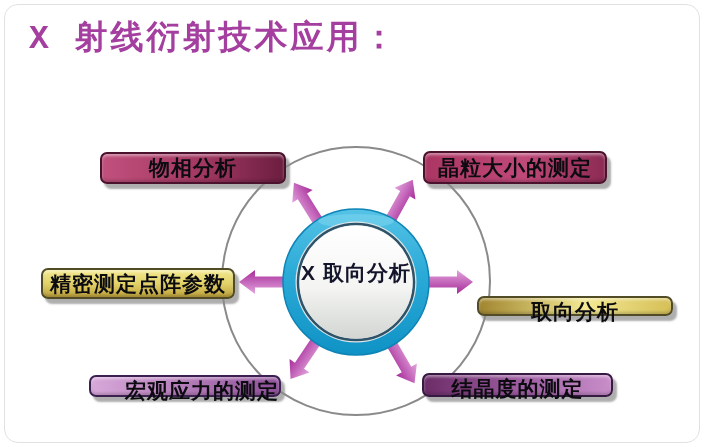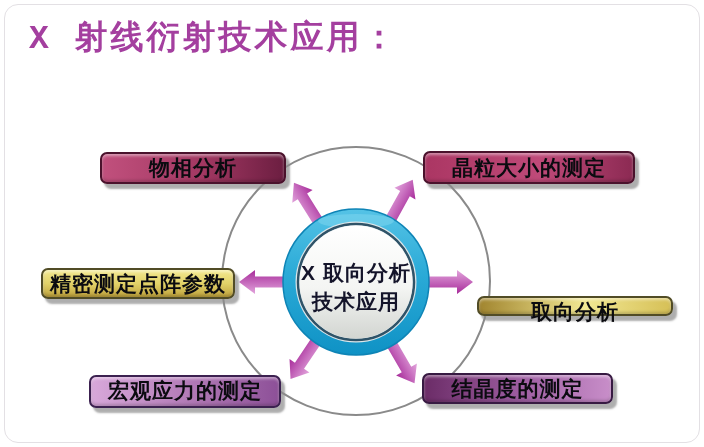--- a/index.html
+++ b/index.html
@@ -43,25 +43,25 @@
                 inset 0 2px 3px rgba(255,255,255,0.45),
                 inset 0 -2px 3px rgba(0,0,0,0.18);
     color: #0b0b10;
     font-weight: bold; font-size: 21px;
     text-align: center;
     letter-spacing: 1px;
     white-space: nowrap;
   }
   .node-ml { background: linear-gradient(to bottom, var(--c1), var(--c2) 50%, var(--c3)); text-align: center; }
   .node-tl { left: 95px;  top: 147px; width: 186px; height: 32px; line-height: 28px; }
-  .node-tr { left: 418px; top: 146px; width: 212px; height: 33px; line-height: 29px; }
+  .node-tr { left: 418px; top: 146px; width: 184px; height: 33px; line-height: 29px; }
   .node-ml { left: 36px;  top: 263px; width: 194px; height: 31px; line-height: 27px; }
   .node-mr { left: 472px; top: 253px; width: 196px; height: 20px; line-height: 28px; margin-top: 38px; }
-  .node-bl { left: 84px;  top: 370px; width: 192px; height: 33px; line-height: 27px; }
-  .node-br { left: 417px; top: 368px; width: 191px; height: 31px; line-height: 27px; }
+  .node-bl { left: 84px;  top: 370px; width: 192px; height: 22px; line-height: 27px; text-align: right; }
+  .node-br { left: 417px; top: 368px; width: 191px; height: 24px; line-height: 27px; }
 </style>
 </head>
 <body>
 
 <div class="card" style="--card-border: #e3e0e4;">
 
   <h1 class="title" style="--title-color: #a43f9f;">X 射线衍射技术应用：</h1>
 
   <div class="diagram">
 
@@ -98,21 +98,20 @@
         <circle cx="351" cy="277" r="73" fill="url(#gRing)" stroke-width="1.5" stroke="#0d84b6"></circle>
         <ellipse cx="351" cy="216" rx="38" ry="7" opacity="0.55" fill="#7dd6ef"></ellipse>
         <circle cx="351" cy="277" r="60.5" fill="#dde6e9"></circle>
         <circle cx="351" cy="277" r="58" fill="none" stroke-width="2.5" stroke="#2f5368"></circle>
         <circle cx="351" cy="277" r="56.5" fill="url(#gFace)"></circle>
       </g>
     </svg>
 
     <div class="hub-label" style="--hub-text: #14142a;">
       <div>X 取向分析</div>
-      <div>技术应用</div>
     </div>
 
     <div class="node node-tl" style="--c1: #c1507d; --c2: #a23862; --c3: #6c1e41; --bd: #4a122c;">物相分析</div>
 
     <div class="node node-tr" style="--c1: #ab3663; --c2: #bf4a79; --c3: #8c2a53; --bd: #4a122c;">晶粒大小的测定</div>
 
     <div class="node node-ml" style="--c1: #f2e88e; --c2: #e2d269; --c3: #bfa23c; --bd: #514c26;">精密测定点阵参数</div>
 
     <div class="node node-mr" style="--c1: #a1852f; --c2: #f2e893; --c3: #d6c057; --bd: #514c26;">取向分析</div>
 

